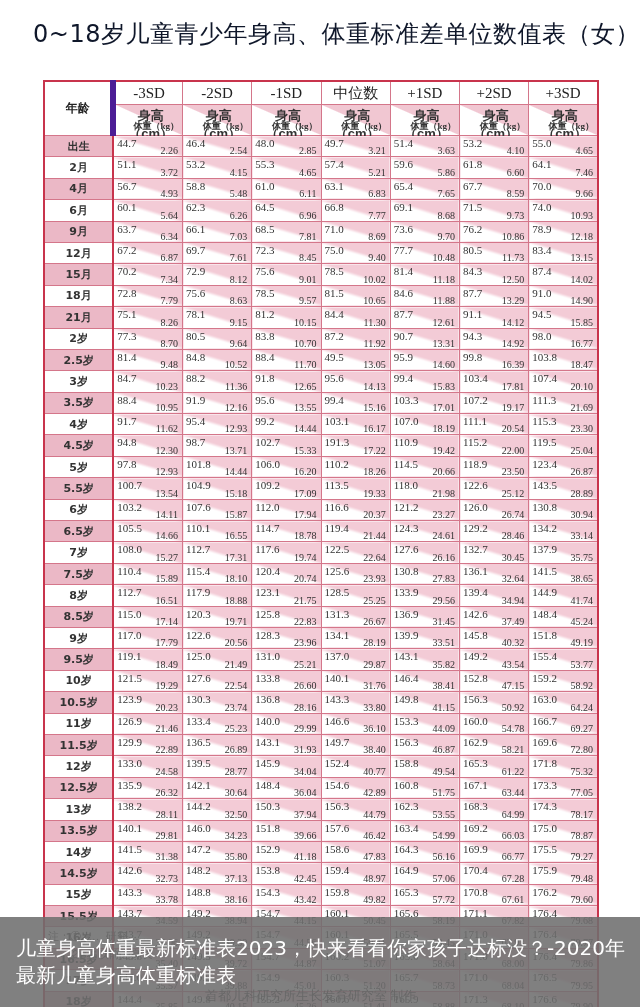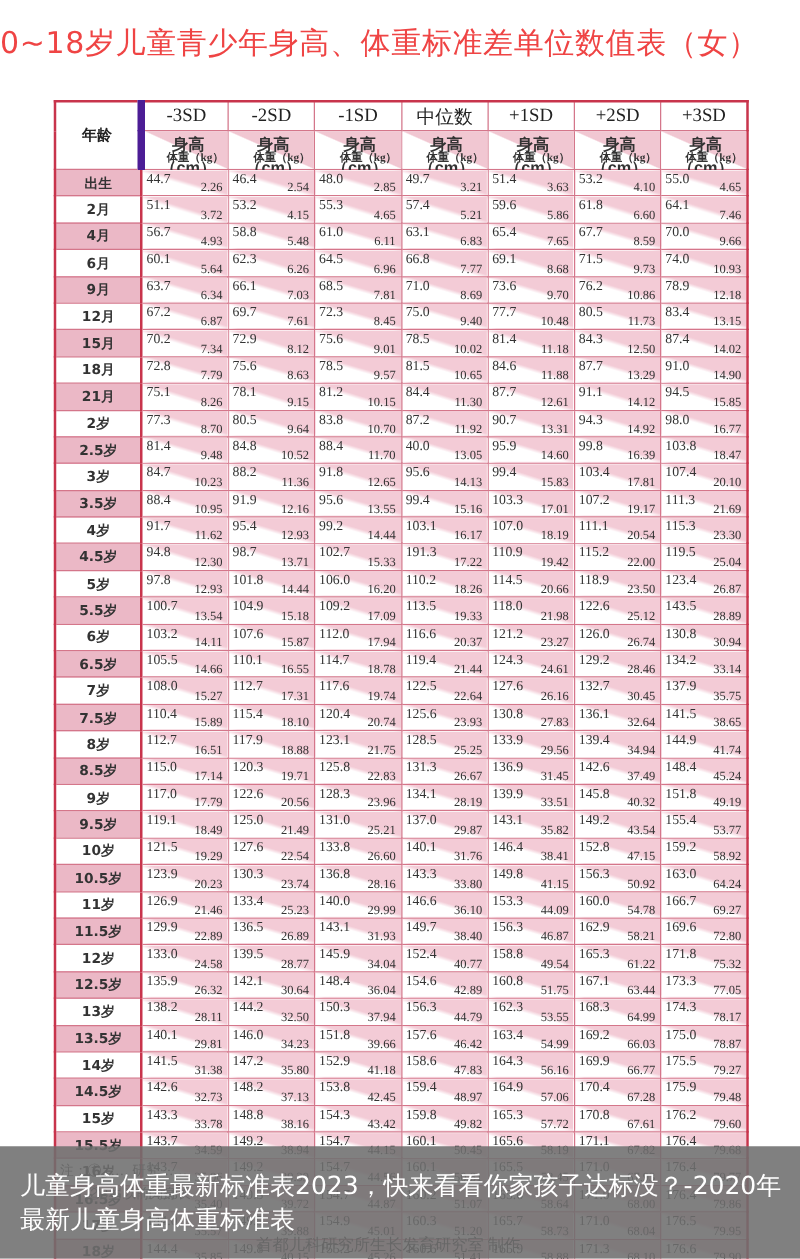--- a/index.html
+++ b/index.html
@@ -1,17 +1,17 @@
 <!DOCTYPE html>
 <html><head>
 <meta charset="utf-8">
 <style>
   html, body { margin:0; padding:0; }
   body { width:640px; height:1007px; background:#ffffff; position:relative; overflow:hidden; font-family:"DejaVu Sans", sans-serif; }
-  .title { position:absolute; top:18px; left:0; width:640px; text-align:left; font-size:24px; color:#ef4444; letter-spacing:0.5px; font-family:"DejaVu Sans", sans-serif; }
+  .title { position:absolute; top:18px; left:0; width:640px; text-align:right; font-size:24px; color:#0f172a; letter-spacing:0.5px; font-family:"DejaVu Sans", sans-serif; }
   .tbl-wrap { position:absolute; left:43px; top:80px; width:556px; }
   table { border-collapse:collapse; width:556px; table-layout:fixed; border:2px solid #c8344c; }
   td, th { border:1px solid #d4768a; padding:0; }
   th.sd { height:22px; font-family:"Liberation Serif", serif; font-weight:normal; font-size:15px; color:#222; background:#fff; }
   th.age-h { font-size:12px; font-weight:bold; color:#222; background:#fff; border-right:6px solid #4c1d95; }
   .unit { position:relative; height:30px; background:linear-gradient(to top right, #fff 0%, #fff 49%, #f1c7d2 51%, #f1c7d2 100%); }
   .unit .u1 { position:absolute; left:3px; top:2px; font-family:Liberation Sans, sans-serif; font-size:13px; color:#333; }
   .unit .u2 { position:absolute; right:3px; bottom:2px; font-family:"Liberation Serif", serif; font-size:9px; color:#333; }
   td.age { width:50px; text-align:center; font-size:11px; font-weight:bold; color:#333; height:20.4px; border-right:2px solid #c8344c; }
   tr.alt td.age { background:#ebb8c6; }
@@ -407,21 +407,21 @@
           </td>
           <td class="cell">
             <span class="h">84.8</span>
             <span class="w">10.52</span>
           </td>
           <td class="cell">
             <span class="h">88.4</span>
             <span class="w">11.70</span>
           </td>
           <td class="cell">
-            <span class="h">40.0</span>
+            <span class="h">49.5</span>
             <span class="w">13.05</span>
           </td>
           <td class="cell">
             <span class="h">95.9</span>
             <span class="w">14.60</span>
           </td>
           <td class="cell">
             <span class="h">99.8</span>
             <span class="w">16.39</span>
           </td>

